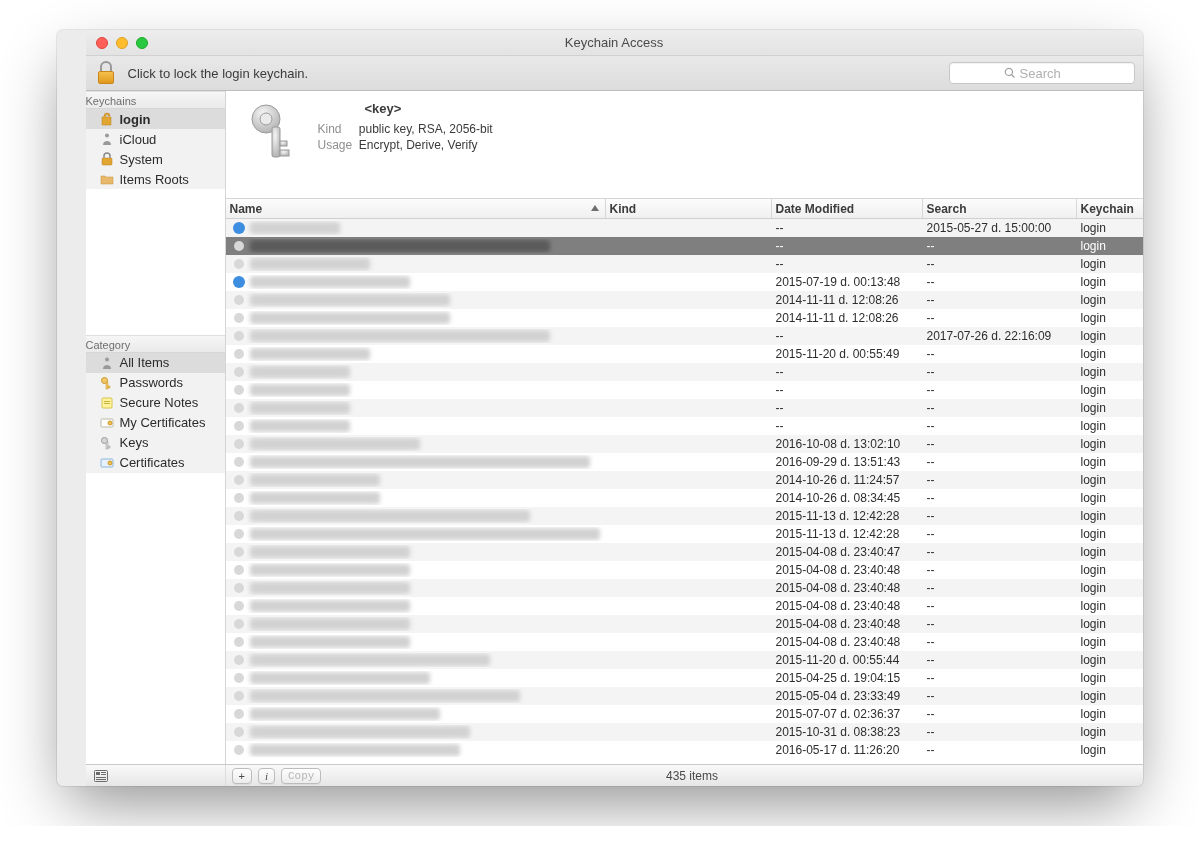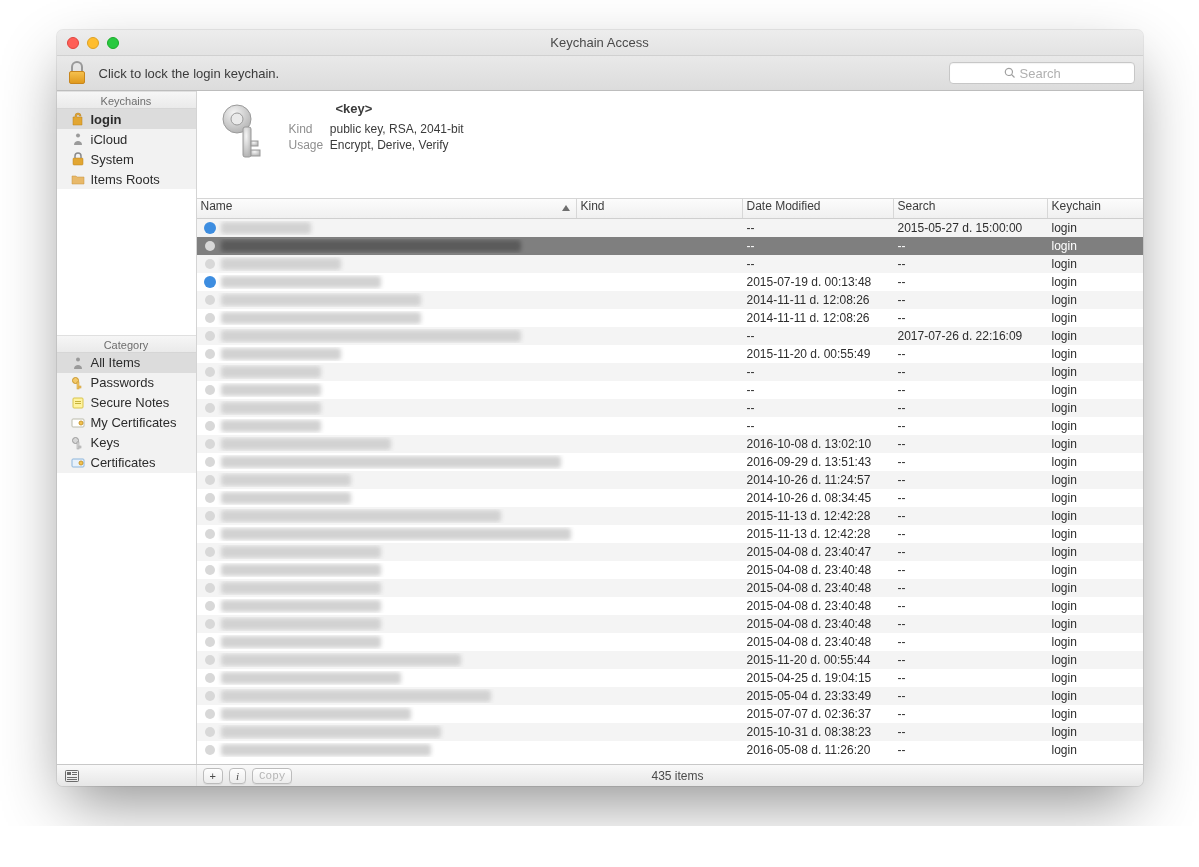--- a/index.html
+++ b/index.html
@@ -14,20 +14,21 @@
   }
   .window {
     width: 1086px;
     height: 756px;
     background: #ececec;
     border-radius: 6px;
     box-shadow: 0 25px 60px -10px rgba(0,0,0,0.45), 0 0 0 1px rgba(0,0,0,0.08);
     display: flex;
     flex-direction: column;
     overflow: hidden;
+    padding-left: 29px;
   }
   .titlebar {
     height: 26px;
     background: linear-gradient(#ededed, #e3e3e3);
     border-bottom: 1px solid #d0d0d0;
     display: flex;
     align-items: center;
     position: relative;
   }
   .traffic { display: flex; gap: 8px; padding-left: 10px; }
@@ -61,21 +62,21 @@
   .searchwrap input::placeholder { color:#b0b0b0; }
   .body { flex:1; display:flex; background:#fff; min-height:0; }
   .sidebar {
     width: 140px;
     background:#f2f2f2;
     border-right:1px solid #d4d4d4;
     display:flex; flex-direction:column;
     font-size:13px;
   }
   .side-section-header {
-    height:18px; line-height:18px; text-align:center;
+    height:18px; line-height:18px; text-align:left;
     font-size:11px; color:#6e6e6e;
     background:linear-gradient(#f6f6f6,#eaeaea);
     border-top:1px solid #e0e0e0;
     border-bottom:1px solid #d6d6d6;
   }
   .side-list { flex:0 0 auto; }
   .side-fill { flex:1; background:#fff; }
   .side-item {
     display:flex; align-items:center; gap:6px;
     height:20px; padding-left:14px; color:#2b2b2b;
@@ -93,21 +94,21 @@
   .bigkey svg { width:56px; height:62px; }
   .detail-text { font-size:12px; color:#3b3b3b; }
   .detail-title { font-size:13px; font-weight:700; margin-bottom:6px;margin-left:47px; }
   .detail-row { margin-top:2px; }
   .detail-row .lab { color:#8f8f8f; display:inline-block; width:38px; }
   .table-header {
     height:20px; background:linear-gradient(#fcfcfc,#f0f0f0);
     border-bottom:1px solid #cfcfcf;
     display:flex; font-size:12px; color:#3c3c3c;
   }
-  .th { border-right:1px solid #d7d7d7; display:flex; padding-left:4px; }
+  .th { border-right:1px solid #d7d7d7; display:flex; align-items:center; padding-left:4px;font-weight:bold; }
   .th-name   { width:380px; position:relative; }
   .th-kind   { width:166px; }
   .th-date   { width:151px; }
   .th-exp    { width:154px; }
   .th-key    { flex:1; border-right:none; }
   .sort-caret { position:absolute; right:6px; top:6px; width:0;height:0;border-left:4px solid transparent;border-right:4px solid transparent;border-bottom:6px solid #6f6f6f;}
   .rows { flex:1; overflow:auto; }
   .row { height:18px; display:flex; font-size:12px; color:#2d2d2d; align-items:center; }
   .row:nth-child(odd){ background:#f4f4f4; }
   .row.selected { background:#7f7f7f; color:#fff; }
@@ -287,21 +288,21 @@
             <circle cx="22" cy="18" r="6" fill="#eaeaea" stroke="#9a9a9a"></circle>
             <rect x="28" y="26" width="8" height="30" rx="2" fill="url(#kg)" stroke="#9a9a9a"></rect>
             <rect x="36" y="40" width="7" height="5" fill="url(#kg)" stroke="#9a9a9a"></rect>
             <rect x="36" y="49" width="9" height="6" fill="url(#kg)" stroke="#9a9a9a"></rect>
           </svg>
         </div>
         <div class="detail-text">
           <div class="detail-title">&lt;key&gt;</div>
           <div class="detail-row">
             <span class="lab">Kind</span>
-            <span>public key, RSA, 2041-bit</span>
+            <span>public key, RSA, 2056-bit</span>
           </div>
           <div class="detail-row">
             <span class="lab">Usage</span>
             <span>Encrypt, Derive, Verify</span>
           </div>
         </div>
       </div>
 
       <div class="table-header">
         <div class="th th-name">
@@ -664,21 +665,21 @@
             <div class="cell c-key">login</div>
           </div>
           <div class="row">
             <div class="cell c-name">
               <span class="row-icon"><svg width="14" height="14" viewBox="0 0 14 14">
                   <circle cx="7" cy="7" r="5" fill="#d8d8d8"></circle>
                 </svg></span>
               <span class="blur-strip" style="width: 210px;"></span>
             </div>
             <div class="cell c-kind"><span class="blur-strip" style="width: 110px;"></span></div>
-            <div class="cell c-date">2016-05-08 d. 11:26:20</div>
+            <div class="cell c-date">2016-05-17 d. 11:26:20</div>
             <div class="cell c-exp">--</div>
             <div class="cell c-key">login</div>
           </div>
         </div>
     </div>
   </div>
 
   <div class="statusbar">
     <div class="sb-left">
       <svg width="14" height="12" viewBox="0 0 14 12">

